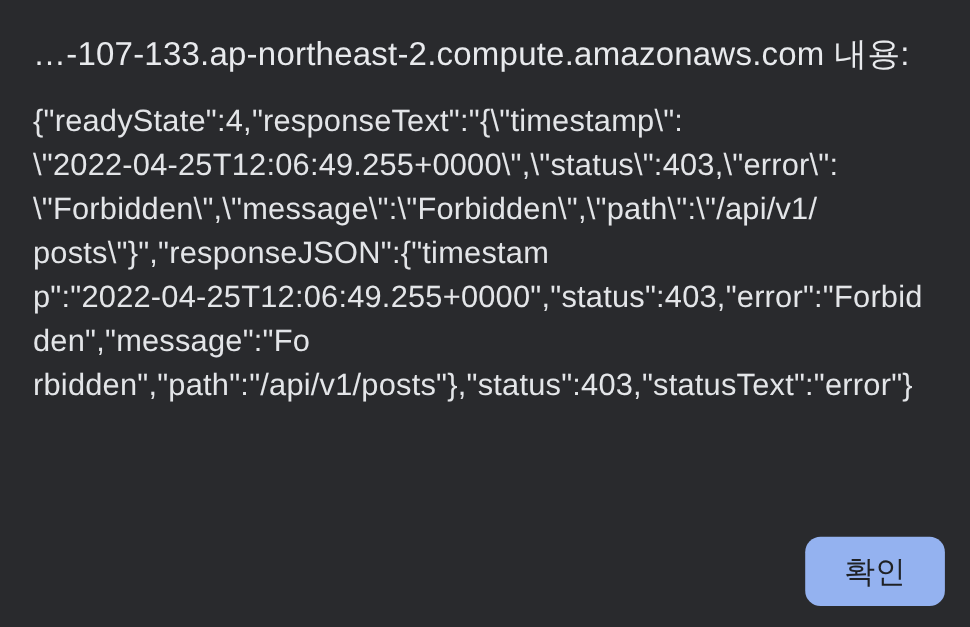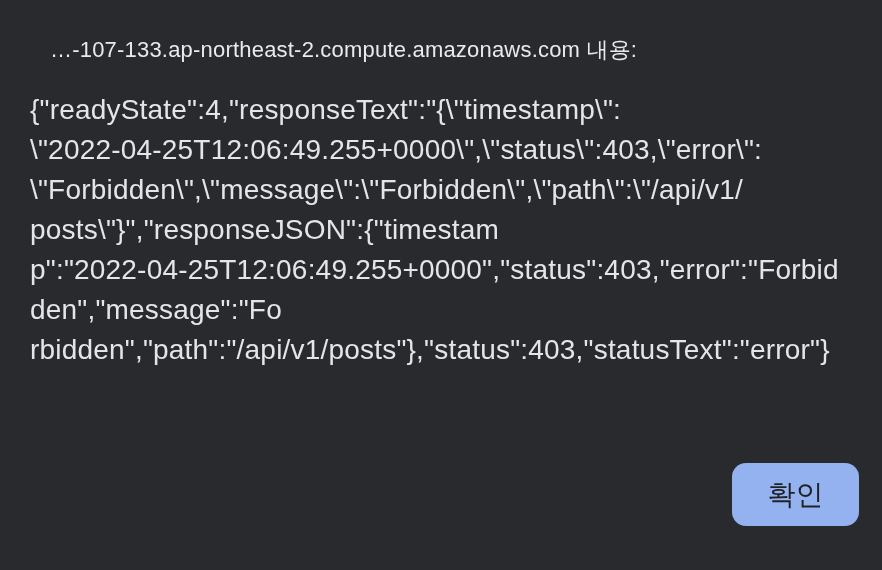--- a/index.html
+++ b/index.html
@@ -18,42 +18,41 @@
   }
   .dialog {
     position: relative;
     width: 882px; height: 570px;
     background: var(--bg);
   }
   .dialog-title {
     position: absolute;
     left: 30px; top: 30px;
     width: 832px;
-    font-size: 22px;
+    font-size: 30px;
     line-height: 40px;
     color: var(--title-text);
     white-space: pre;
     letter-spacing: 0.2px;
-    margin-left: 20px;
   }
   .dialog-message {
     position: absolute;
     left: 30px; top: 90px;
     width: 852px;
     font-size: 28px;
     line-height: 40px;
     color: var(--body-text);
   }
   .message-line {
     white-space: pre;
     letter-spacing: 0.2px;
   }
   .confirm-button {
     position: absolute;
-    right: 23px; bottom: 44px;
+    right: 23px; bottom: 19px;
     width: 127px; height: 63px;
     background: var(--button-bg);
     color: var(--button-text);
     border: none;
     border-radius: 14px;
     font-family: inherit;
     font-size: 28px;
     text-align: center;
     cursor: pointer;
   }

